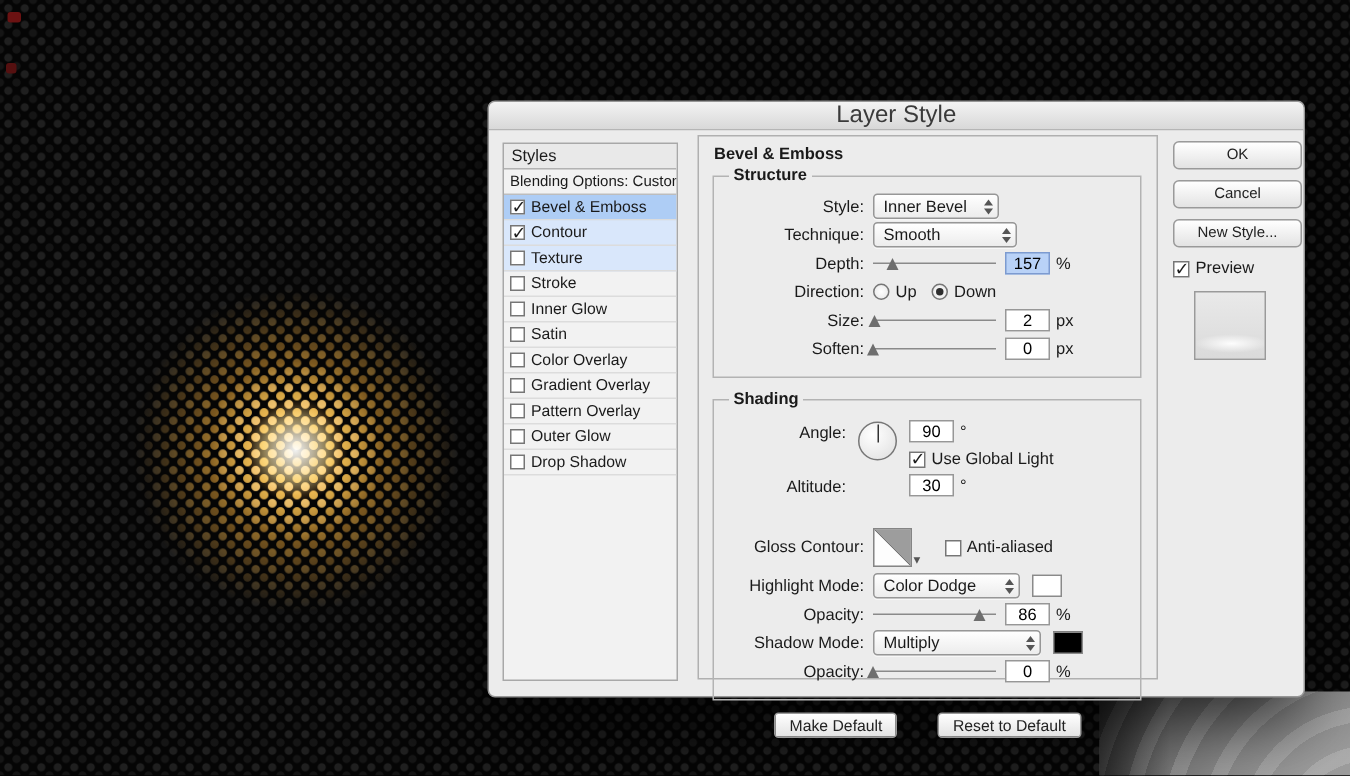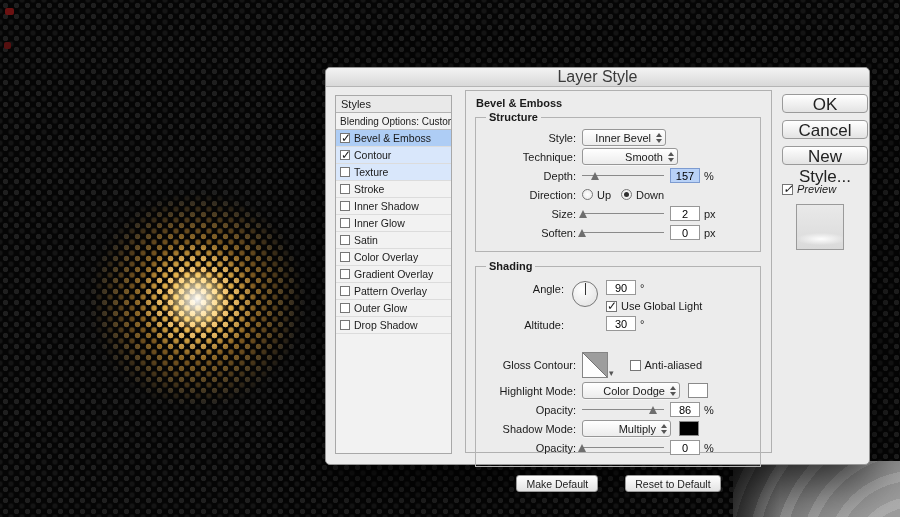--- a/index.html
+++ b/index.html
@@ -62,21 +62,21 @@
   .panel-title { font-weight:bold; margin:1px 0 2px 3px; }
   fieldset.group { border:1px solid #b3b3b3; margin:1px 3px 8px 2px; padding:3px 8px 7px; }
   fieldset.group legend { font-weight:bold; padding:0 3px; margin-left:2px; font-size:11px; }
 
   .frow { display:flex; align-items:center; height:15px; margin:4px 12px; }
   .flabel { width:80px; text-align:right; margin-right:6px; flex:none; white-space:nowrap; }
   .unit { margin-left:4px; }
 
   .dd { height:17px; border:1px solid #979797; border-radius:3px; background:linear-gradient(#ffffff,#ececec);
     display:flex; align-items:center; padding:0 3px 0 6px; cursor:default; box-shadow:0 1px 0 rgba(255,255,255,.6); }
-  .dd-val { flex:1; white-space:nowrap; overflow:hidden;text-align:right; }
+  .dd-val { flex:1; white-space:nowrap; overflow:hidden; }
   .spin { display:inline-flex; flex-direction:column; gap:2px; margin-left:5px; }
   .spin::before { content:""; border-left:3px solid transparent; border-right:3px solid transparent; border-bottom:4px solid #555; }
   .spin::after  { content:""; border-left:3px solid transparent; border-right:3px solid transparent; border-top:4px solid #555; }
 
   .slider { position:relative; width:82px; height:13px; margin-right:6px; flex:none; }
   .slider .track { position:absolute; left:0; right:0; top:6px; height:1px; background:#8a8a8a; }
   .slider .thumb { position:absolute; top:3px; width:0; height:0; transform:translateX(-50%);
     border-left:4px solid transparent; border-right:4px solid transparent; border-bottom:8px solid #6e6e6e; }
 
   input.field { width:30px; height:15px; border:1px solid #979797; background:#fff;
@@ -102,22 +102,22 @@
 
   .swatch { width:20px; height:15px; border:1px solid #8a8a8a; margin-left:8px; flex:none; display:inline-block; }
 
   button.btn { font-family:inherit; border:1px solid #9a9a9a; border-radius:4px;
     background:linear-gradient(#ffffff,#e3e3e3); color:#222; cursor:default; }
   .pane-footer { display:flex; justify-content:center; gap:27px; margin-top:7px; }
   .btn.small { height:17px; font-size:10.5px; padding:0 9px; border-radius:3px; }
 
   
   .right-col { position:absolute; left:456px; top:26px; width:86px; }
-  .btn.action { display:block; width:86px; height:19px; font-size:17px; margin-bottom:7px; }
-  .preview-row { display:flex; align-items:flex-end; margin-top:18px;font-style:italic; }
+  .btn.action { display:block; width:86px; height:19px; font-size:10px; margin-bottom:7px; }
+  .preview-row { display:flex; align-items:flex-end; margin-top:8px; }
   .preview-thumb { width:48px; height:46px; margin:9px 0 0 14px; border:1px solid #9a9a9a;
     background:
       radial-gradient(ellipse 40px 10px at 24px 34px, rgba(255,255,255,.95), rgba(255,255,255,0) 62%),
       linear-gradient(#e9e9e9,#dadada); }
 </style>
 </head>
 <body>
 
 <div class="layer dots-base"></div>
 <div class="layer dots-base2"></div>
@@ -148,24 +148,20 @@
         <div class="style-row hl">
           <span class="cb sm"></span>
           <span class="slabel">Texture</span>
         </div>
         <div class="style-row">
           <span class="cb sm"></span>
           <span class="slabel">Stroke</span>
         </div>
         <div class="style-row">
           <span class="cb sm"></span>
-          <span class="slabel">Inner Shadow</span>
-        </div>
-        <div class="style-row">
-          <span class="cb sm"></span>
           <span class="slabel">Inner Glow</span>
         </div>
         <div class="style-row">
           <span class="cb sm"></span>
           <span class="slabel">Satin</span>
         </div>
         <div class="style-row">
           <span class="cb sm"></span>
           <span class="slabel">Color Overlay</span>
         </div>
@@ -288,21 +284,21 @@
         <div class="slider">
           <div class="track"></div>
           <div class="thumb" style="left: 86%;"></div>
         </div>
         <input class="field" value="86" style="">
         <span class="unit">%</span>
       </div>
 
       <div class="frow">
         <span class="flabel">Shadow Mode:</span>
-        <div class="dd" style="width:89px">
+        <div class="dd" style="width:112px">
           <span class="dd-val">Multiply</span>
           <span class="spin"></span>
         </div>
         <span class="swatch" style="background: rgb(0, 0, 0);"></span>
       </div>
 
       <div class="frow">
         <span class="flabel">Opacity:</span>
         <div class="slider">
           <div class="track"></div>

